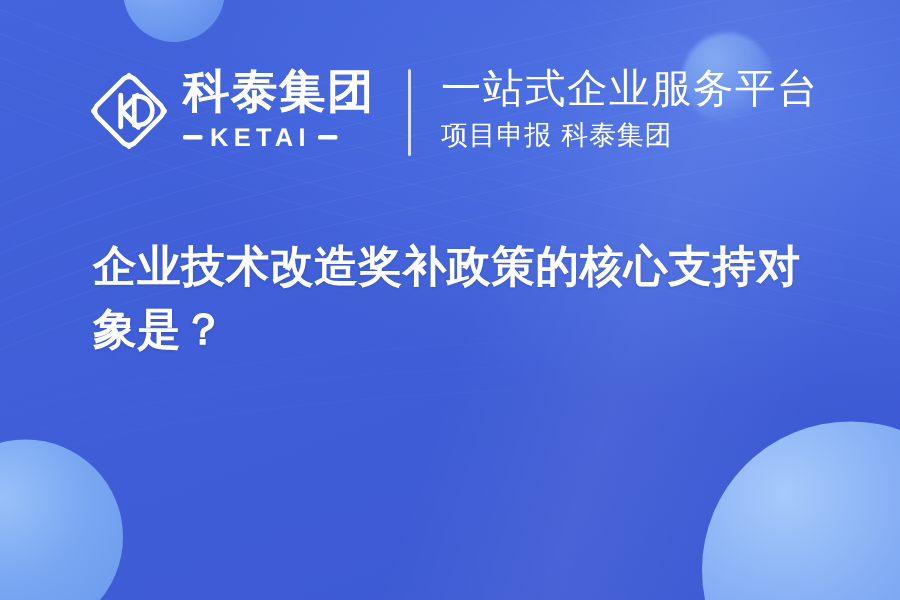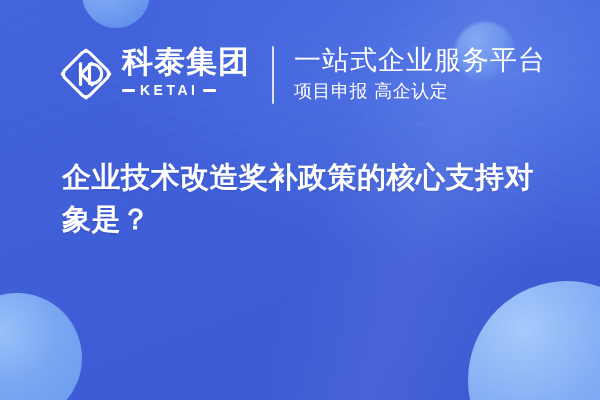--- a/index.html
+++ b/index.html
@@ -72,21 +72,21 @@
     font-size:31px;line-height:1;
     font-weight:bold;color:#fff;
     letter-spacing:1px;
     font-family:"DejaVu Sans","Liberation Sans",sans-serif;
   }
   .logo-en-row{
     display:flex;align-items:center;gap:5px;margin-top:6px;
   }
   .logo-dash{width:13px;height:3px;background:#fff;border-radius:1px;flex:none;}
   .logo-en{
-    font-size:14px;font-weight:bold;color:#fff;
+    font-size:17px;font-weight:bold;color:#fff;
     letter-spacing:3.5px;line-height:1;
   }
 
   .vdiv{
     width:2px;height:58px;
     background:rgba(255,255,255,.80);
     margin:0 20px 0 22px;flex:none;border-radius:1px;
   }
 
   .tag-col{display:flex;flex-direction:column;justify-content:center;}
@@ -184,19 +184,19 @@
         <span class="logo-dash"></span>
         <span class="logo-en">KETAI</span>
         <span class="logo-dash"></span>
       </div>
     </div>
 
     <div class="vdiv"></div>
 
     <div class="tag-col">
       <div class="tag-main">一站式企业服务平台</div>
-      <div class="tag-sub">项目申报 高企认定</div>
+      <div class="tag-sub">项目申报 科泰集团</div>
     </div>
   </div>
 
   <div class="headline">企业技术改造奖补政策的核心支持对象是？</div>
 
 </div>
 
 </body></html>

